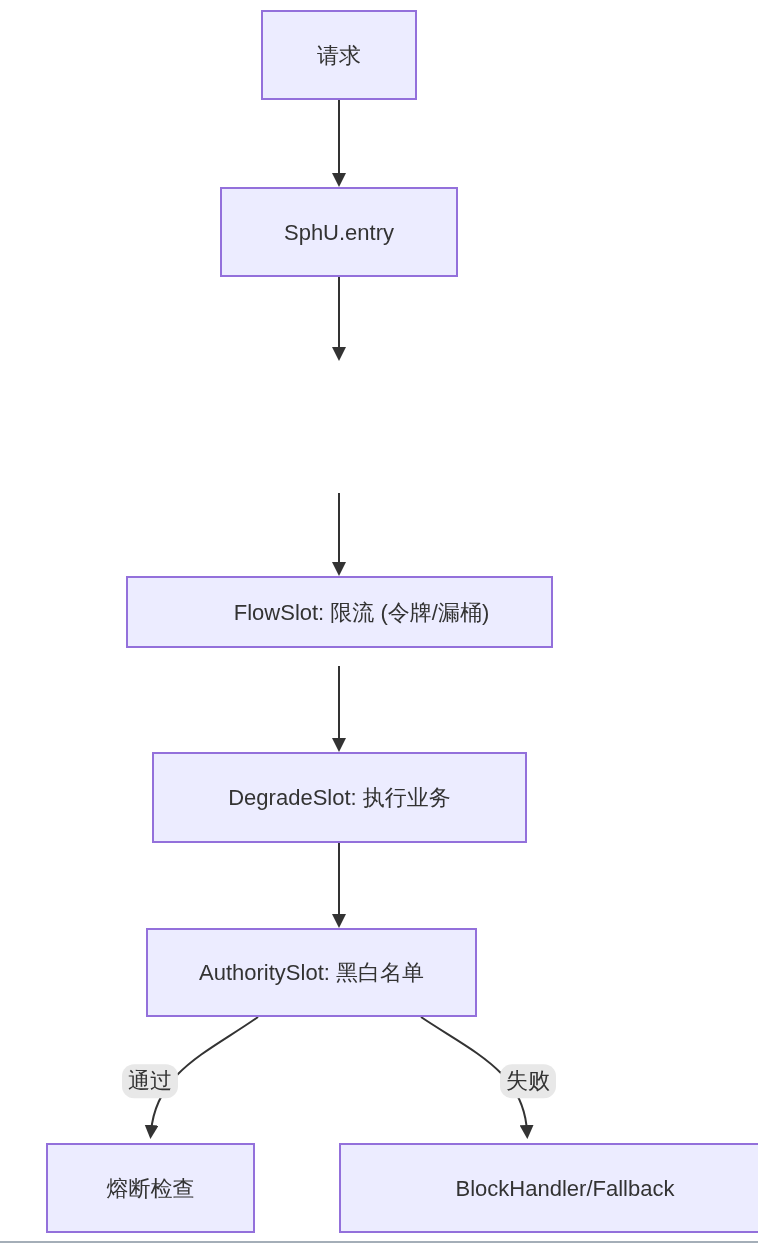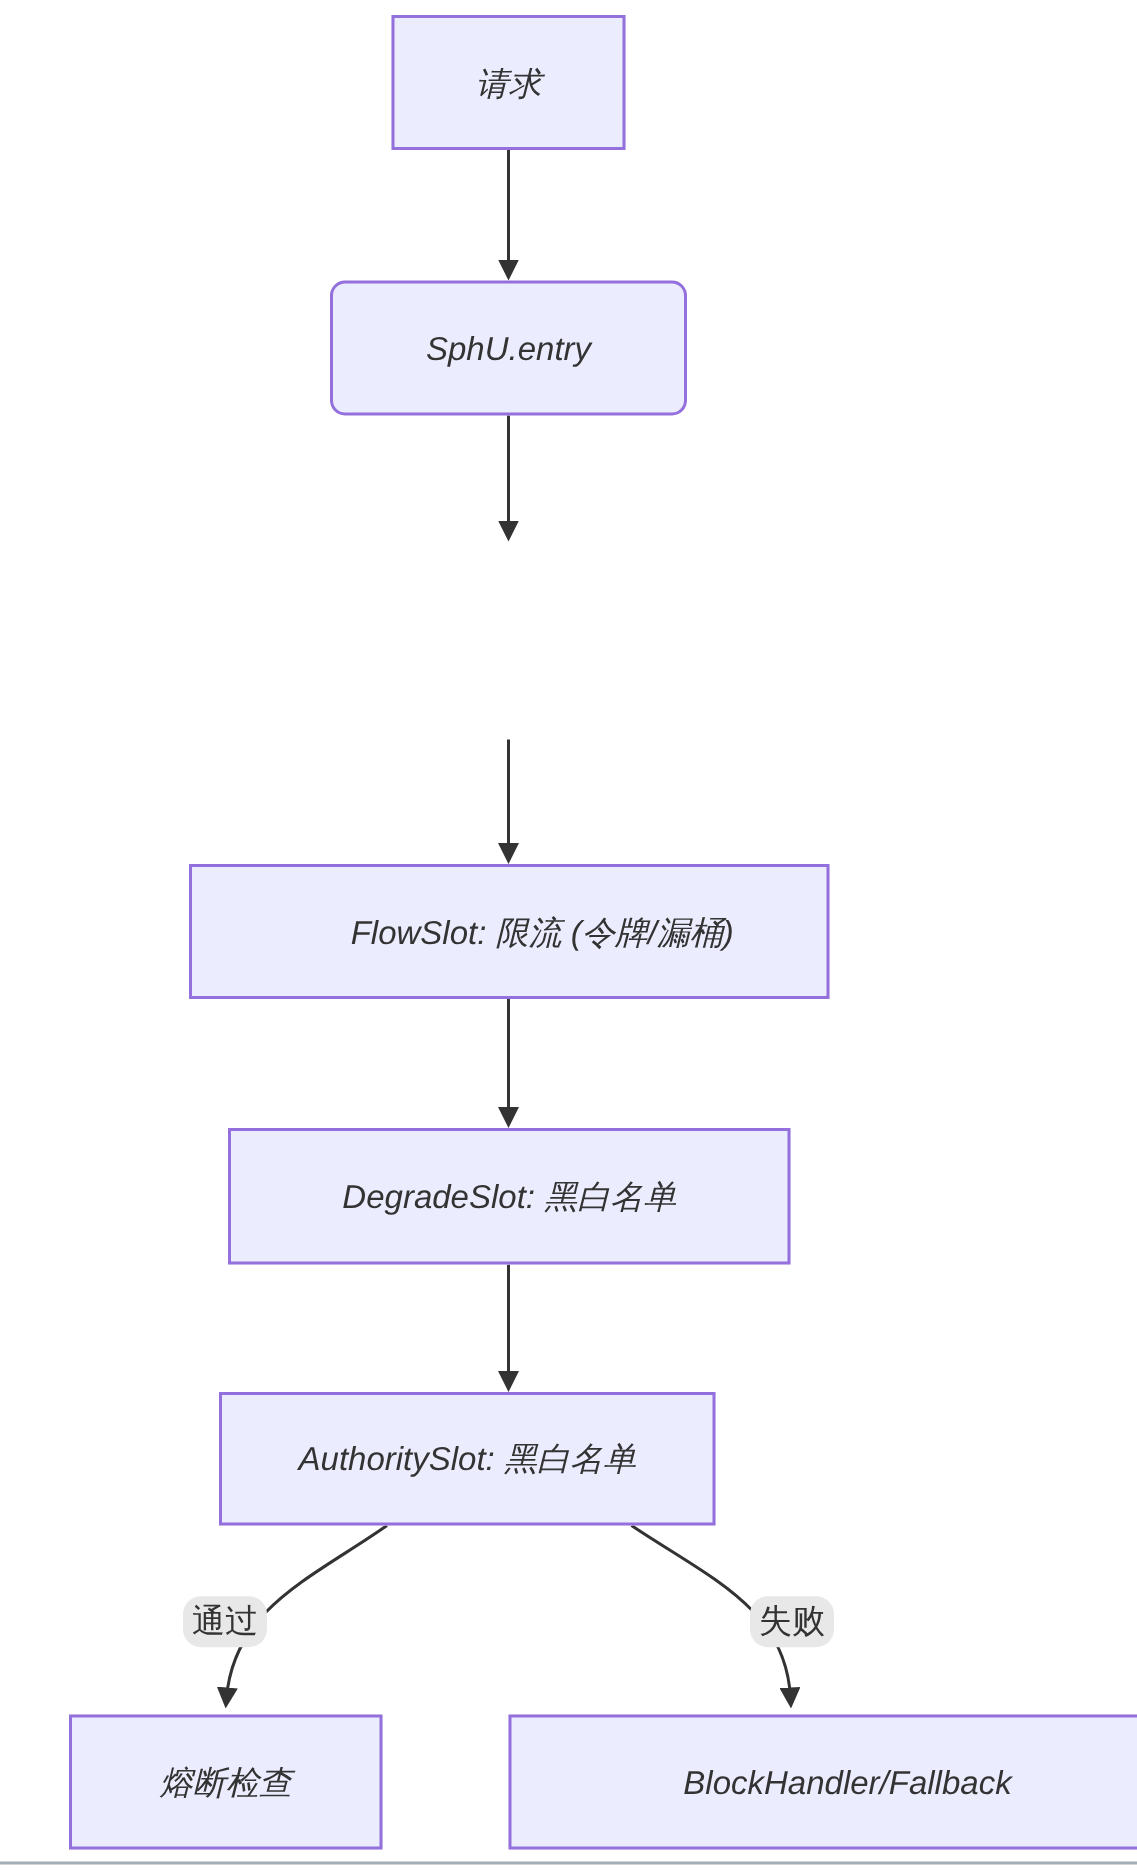--- a/index.html
+++ b/index.html
@@ -43,21 +43,20 @@
     border: 2px solid var(--node-border);
     color: var(--text-color);
     display: flex;
     flex-direction: column;
     align-items: center;
     justify-content: center;
     text-align: center;
     font-size: 22px;
     line-height: 1.5;
     white-space: nowrap;
-    font-style: italic;
   }
   .edge-label {
     position: absolute;
     transform: translate(-50%, -50%);
     background: var(--edge-label-bg);
     color: var(--text-color);
     font-size: 22px;
     line-height: 1.35;
     padding: 2px 6px;
     white-space: nowrap;
@@ -89,31 +88,31 @@
     <path class="edge" d="M339,666 L339,745" marker-end="url(#arrow)"></path>
     <path class="edge" d="M339,843 L339,921" marker-end="url(#arrow)"></path>
     <path class="edge" d="M258,1017 C208,1052 156,1072 151,1132" marker-end="url(#arrow)"></path>
     <path class="edge" d="M421,1017 C473,1052 524,1072 527,1132" marker-end="url(#arrow)"></path>
   </svg>
 
   <div class="node" style="left:261px; top:10px; width:156px; height:90px;">
     <span>请求</span>
   </div>
 
-  <div class="node" style="left:220px; top:187px; width:238px; height:90px;border-radius:10px;">
+  <div class="node" style="left:220px; top:187px; width:238px; height:90px;">
     <span>SphU.entry</span>
   </div>
 
 
-  <div class="node" style="left:126px; top:576px; width:427px; height:90px;padding-left:44px;">
+  <div class="node" style="left:126px; top:576px; width:427px; height:72px;padding-left:44px;">
     <span>FlowSlot: 限流 (令牌/漏桶)</span>
   </div>
 
   <div class="node" style="left:152px; top:752px; width:375px; height:91px;">
-    <span>DegradeSlot: 黑白名单</span>
+    <span>DegradeSlot: 执行业务</span>
   </div>
 
   <div class="node" style="left:146px; top:928px; width:331px; height:89px;">
     <span>AuthoritySlot: 黑白名单</span>
   </div>
 
   <div class="node" style="left:46px; top:1143px; width:209px; height:90px;">
     <span>熔断检查</span>
   </div>
 

